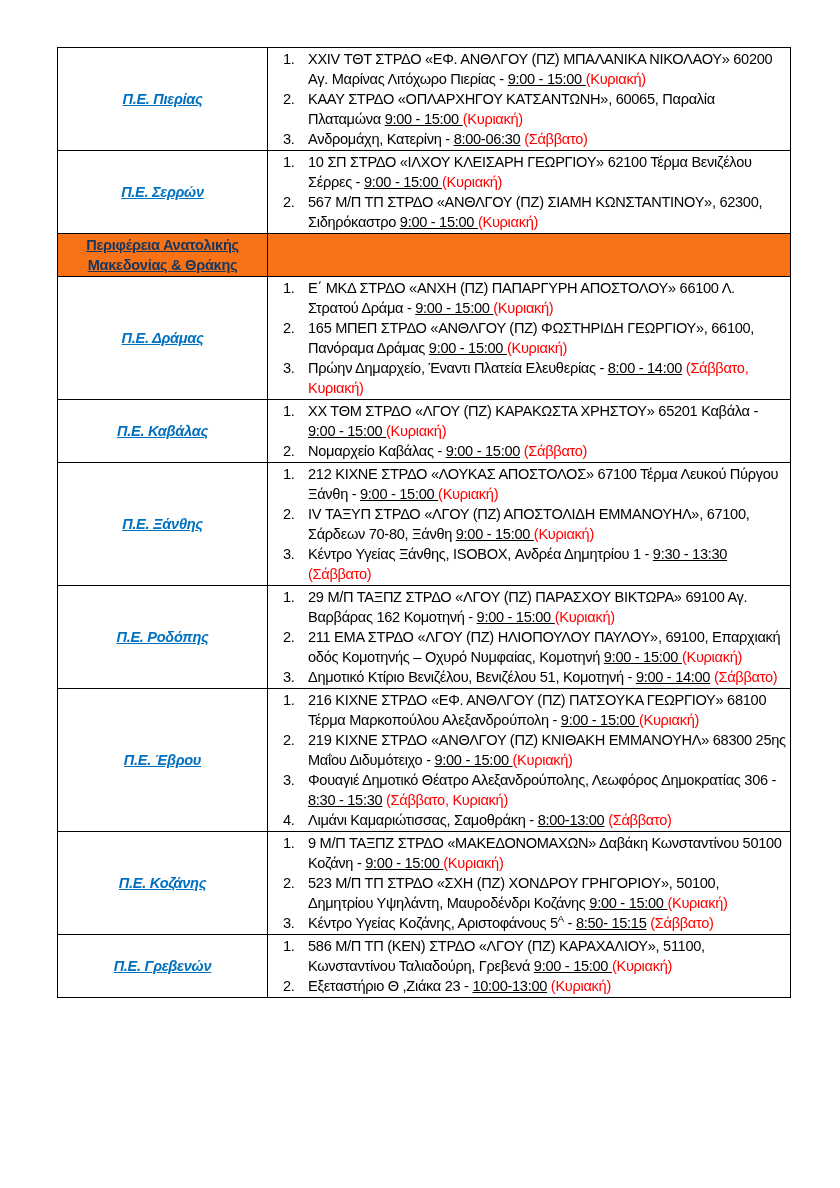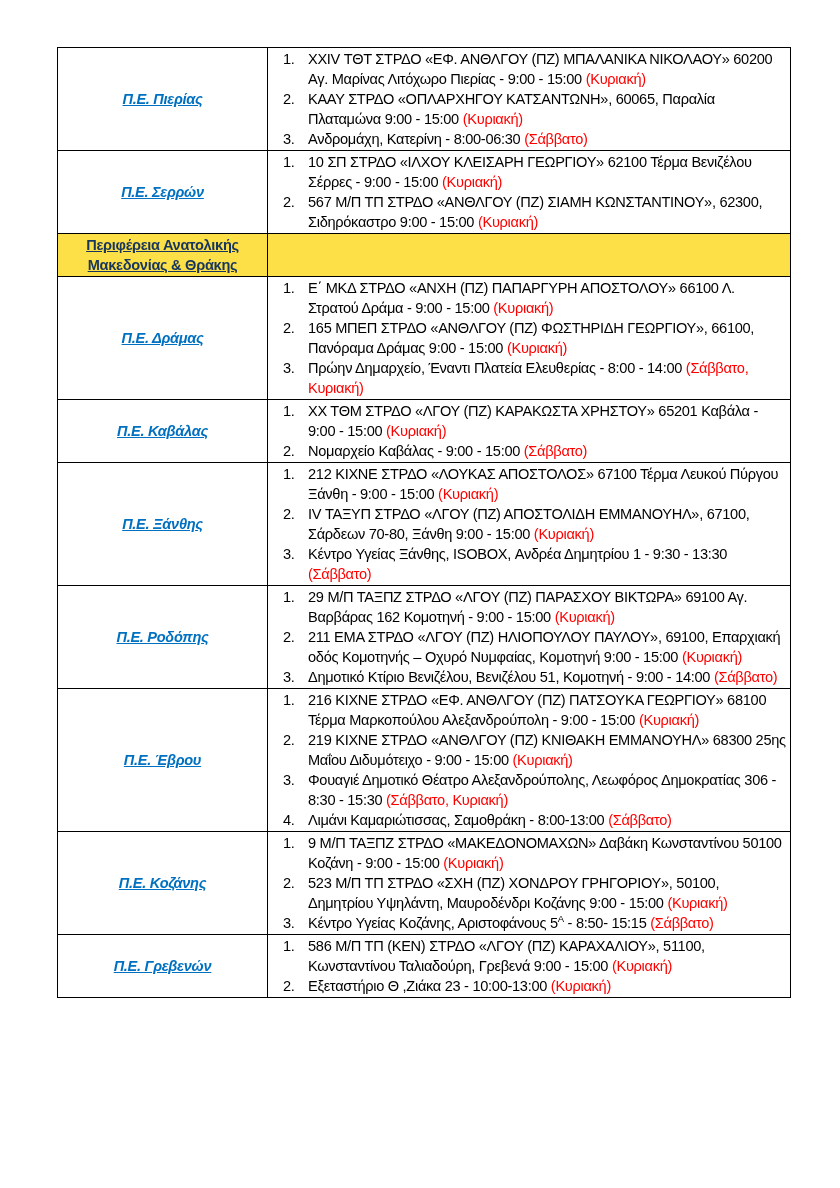--- a/index.html
+++ b/index.html
@@ -21,26 +21,26 @@
     overflow:hidden;
   }
   td.region-cell{text-align:center;}
   .region-link{
     color:#0070C0;font-weight:bold;text-decoration:underline;cursor:pointer;font-style:italic;
   }
   td.items-cell{vertical-align:top;padding:1px 12px 1px 0;}
   .item{display:flex;align-items:flex-start;}
   .item .num{flex:0 0 36px;box-sizing:border-box;padding-left:11px;}
   .item .txt{flex:1 1 auto;min-width:0;}
-  tr.section-row td{background:#fde047;}
+  tr.section-row td{background:#f97316;}
   .section-title{
     display:block;text-align:center;color:#17365D;font-weight:bold;
     text-decoration:underline;
   }
-  .u{text-align:center;}
+  .u{text-decoration:underline;text-align:center;}
   .r{color:#FF0000;text-align:center;}
   .txt sup{font-size:9.5px;line-height:0;vertical-align:super;}
 </style>
 </head>
 <body>
 
 <div class="page">
   <table class="doc-table">
     <colgroup>
       <col style="width:210px">

